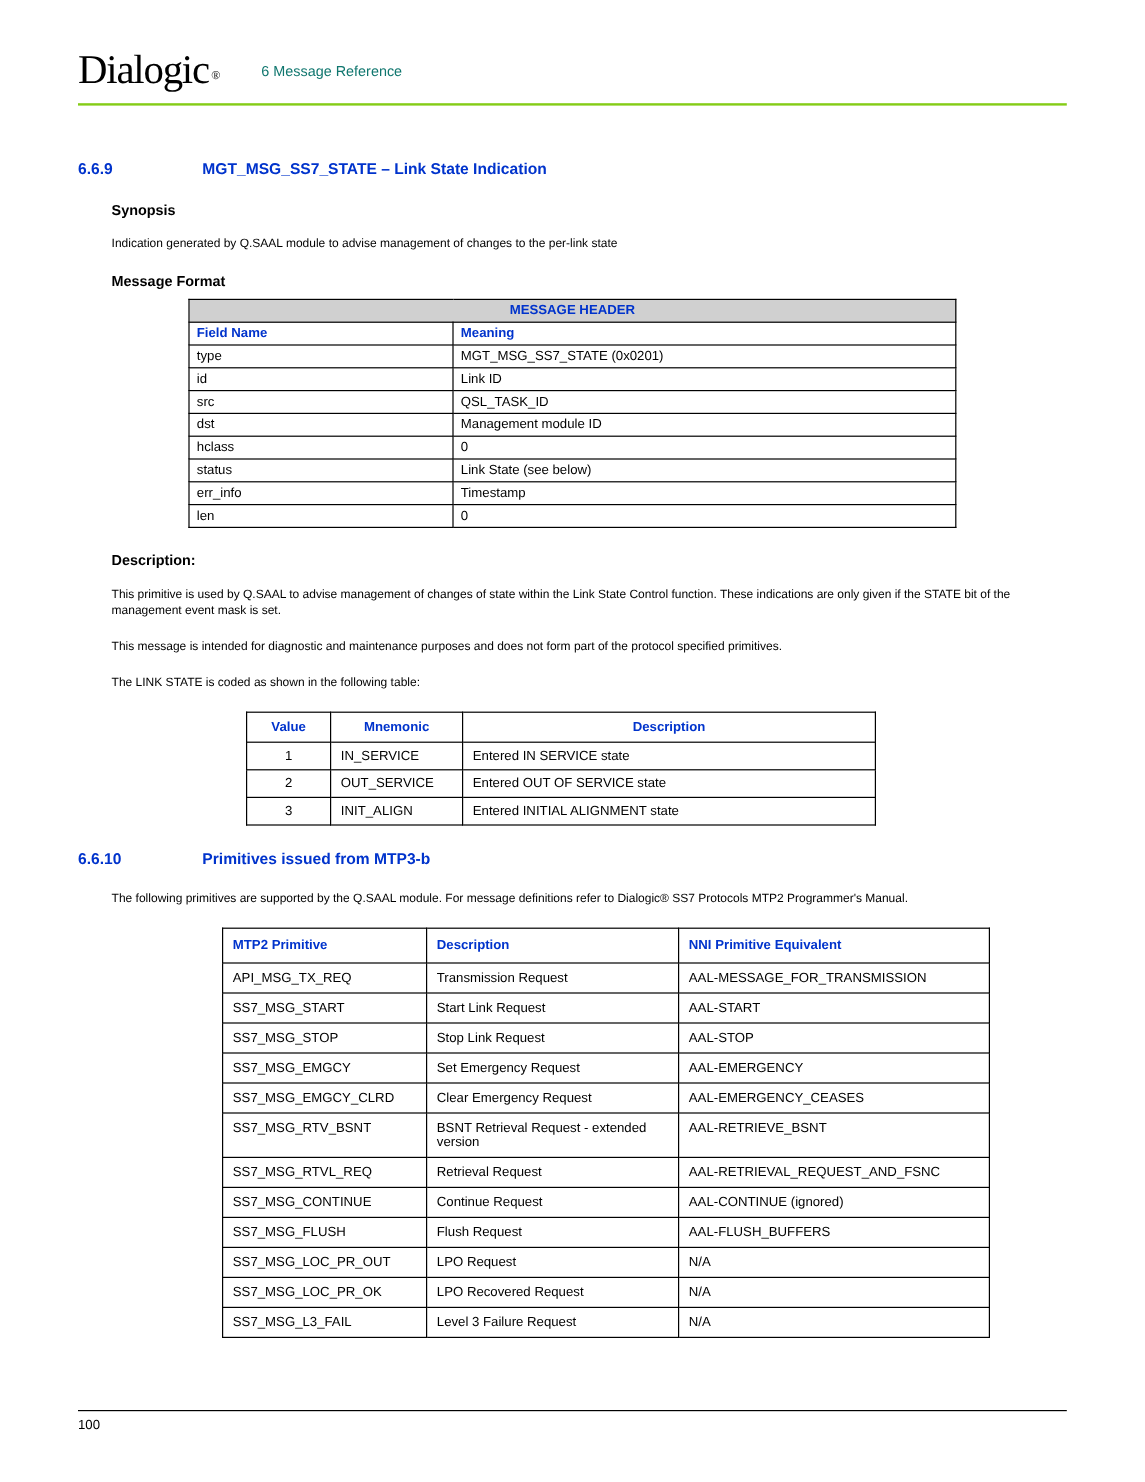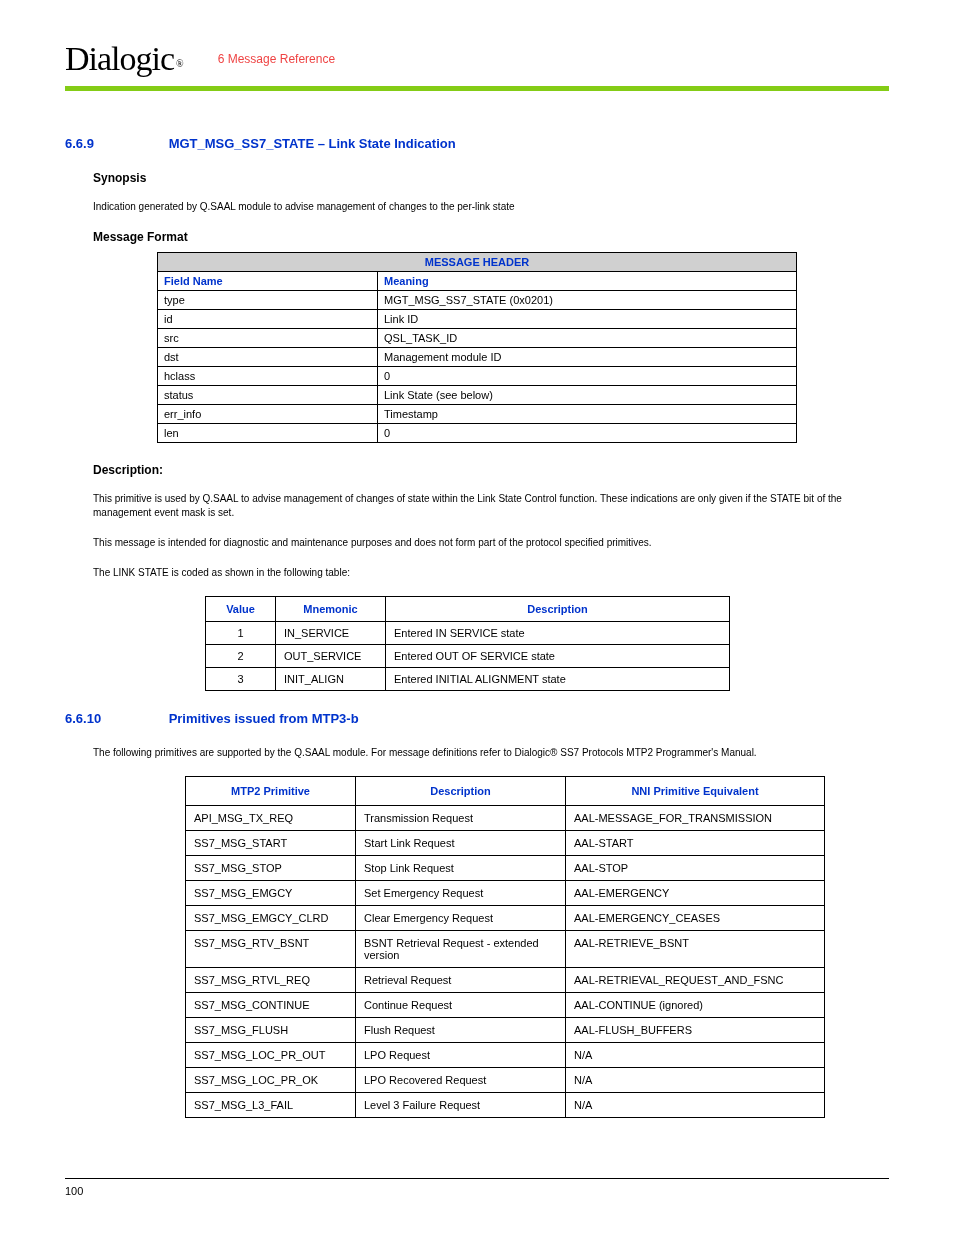--- a/index.html
+++ b/index.html
@@ -11,41 +11,41 @@
       font-family: Verdana, Geneva, sans-serif;
       font-size: 12px;
       color: #000;
       background: #fff;
       width: 954px;
       padding: 40px 65px;
     }
     .header {
       display: flex;
       align-items: center;
-      border-bottom: 5px solid #84cc16;
+      border-bottom: 2px solid #84cc16;
       padding-bottom: 8px;
       margin-bottom: 45px;
     }
     .logo {
       font-family: Georgia, serif;
       font-size: 34px;
       font-weight: normal;
       letter-spacing: -1px;
       margin-right: 35px;
     }
     .logo-reg {
       font-size: 10px;
       vertical-align: baseline;
       position: relative;
       top: -3px;
       margin-left: 2px;
     }
     .chapter-ref {
       font-size: 12px;
-      color: #ef4444;
+      color: #0f766e;
     }
     .section-heading {
       color: #0033cc;
       font-weight: bold;
       font-size: 13px;
       margin-bottom: 20px;
     }
     .section-num {
       display: inline-block;
       width: 100px;
@@ -111,21 +111,20 @@
       padding: 5px 8px;
     }
     .table2 td.vc {
       text-align: center;
     }
     .table3 {
       width: 640px;
       margin-left: 120px;
     }
     .table3 th {
-      text-align: center;
       font-weight: bold;
       color: #0033cc;
       font-size: 11px;
       padding: 8px;
     }
     .table3 td {
       padding: 6px 8px;
     }
     .table3 .col-prim {
       width: 170px;

